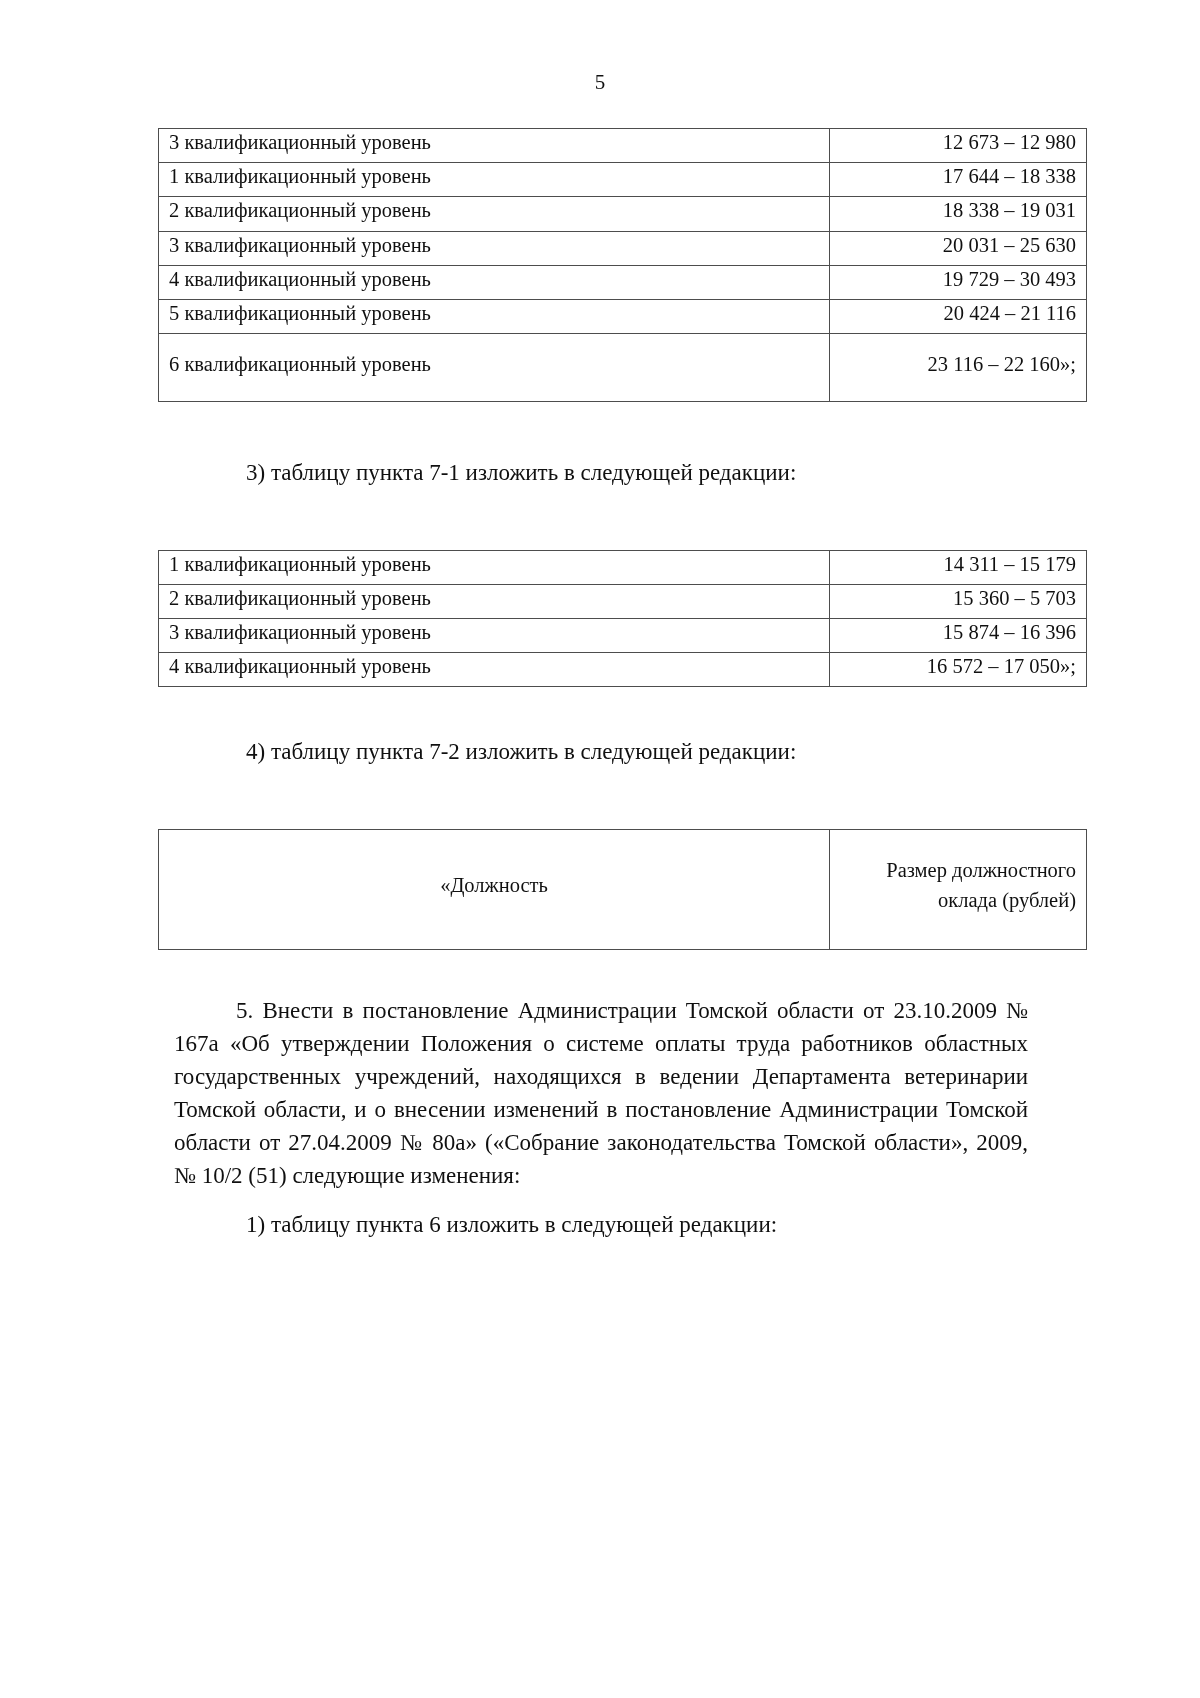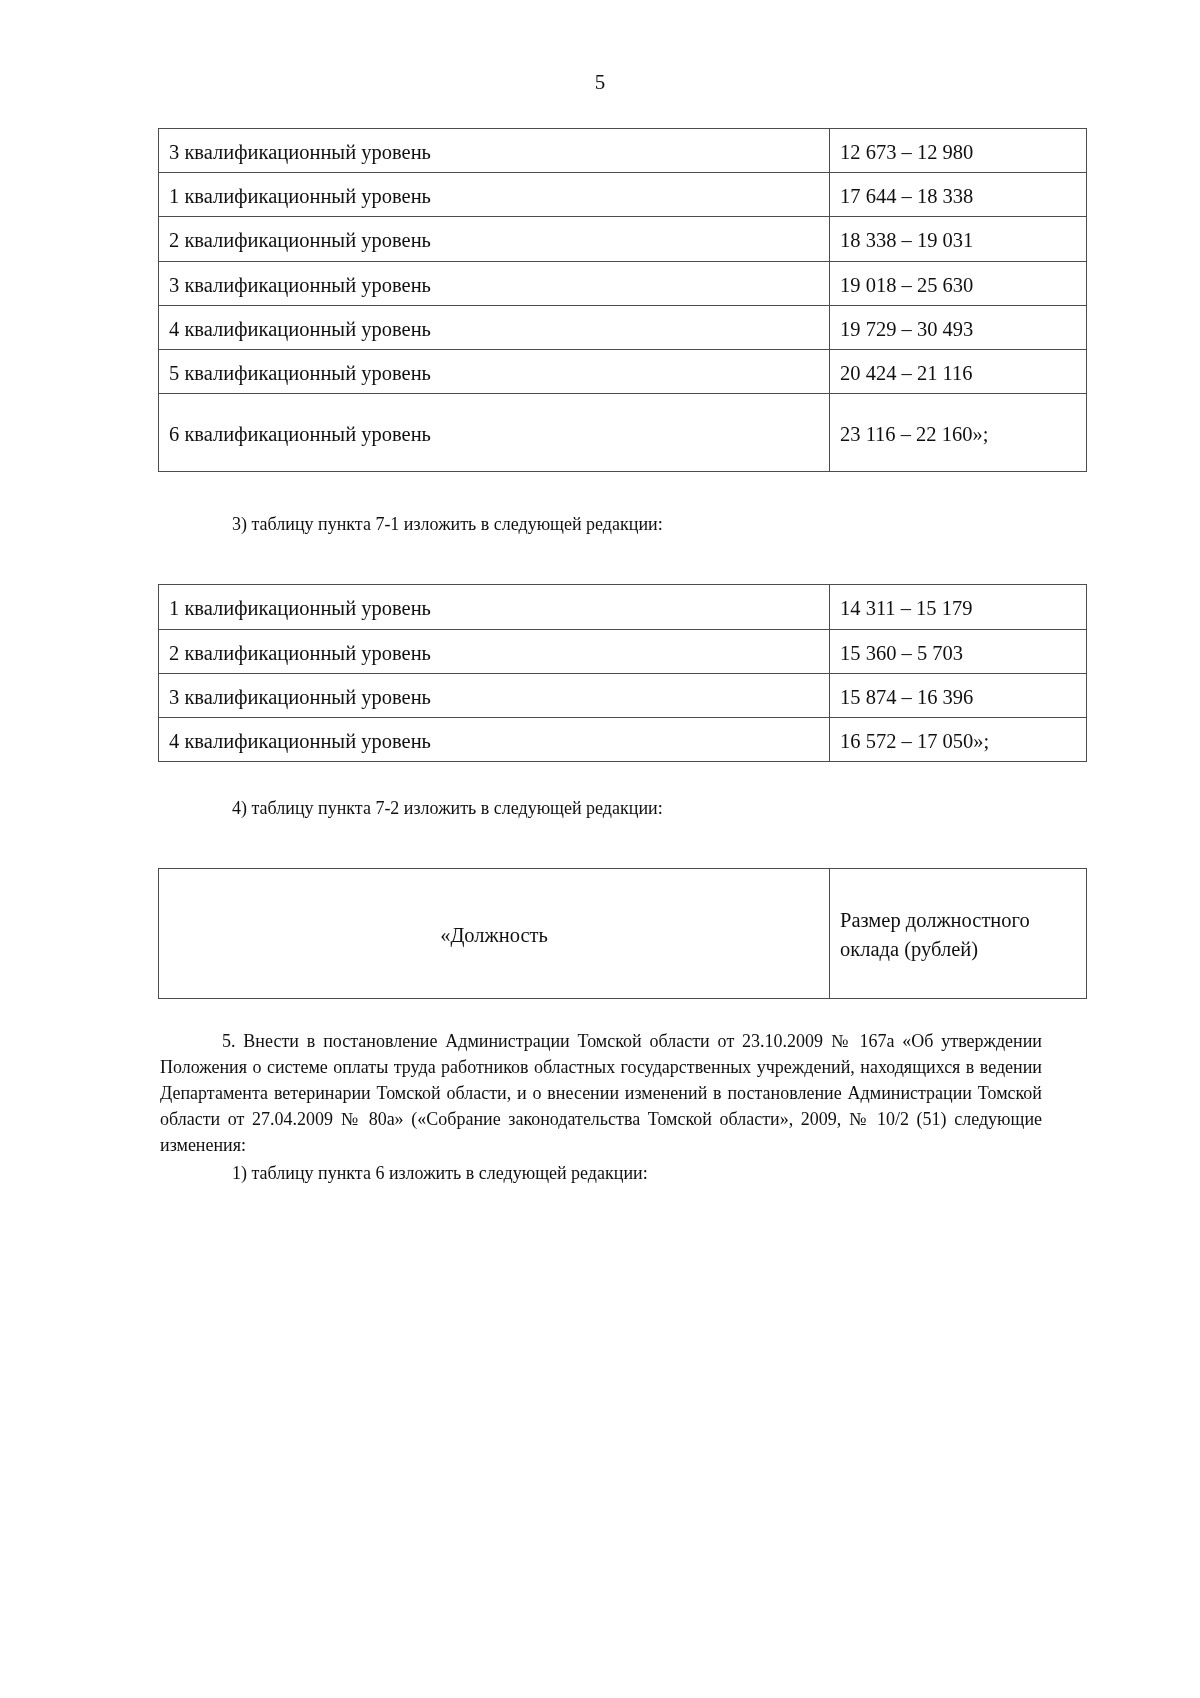--- a/index.html
+++ b/index.html
@@ -37,43 +37,43 @@
   
   table.doc-table {
     width: 886px;
     border-collapse: collapse;
     table-layout: fixed;
     font-size: 20.5px;
     line-height: 1.28;
   }
   table.doc-table td {
     border: 1.4px solid #4d4d4d;
-    padding: 10px 10px 7px 10px;
+    padding: 0 10px 7px 10px;
     vertical-align: middle;
   }
   td.col-label {
     width: 650px;
     text-align: left;
   }
   td.col-value {
     width: 236px;
-    text-align: left;
+    text-align: right;
   }
   td.center-label {
     text-align: center;
   }
   .row-tall td { height: 60px; }
   .hdr-tall td { height: 118px; }
   .hdr-tall2 td { height: 112px; }
   .two-line { line-height: 1.42; }
 
   
   p.doc-p {
-    margin: 2px;
-    font-size: 18px;
+    margin: 16px;
+    font-size: 23px;
     line-height: 1.44;
     text-align: justify;
     text-justify: inter-word;
   }
   p.indent-list {
     text-indent: 72px;
     text-align: left;
   }
   p.indent-body {
     text-indent: 62px;
@@ -101,21 +101,21 @@
         <tr>
           <td class="col-label">1 квалификационный уровень</td>
           <td class="col-value">17 644 – 18 338</td>
         </tr>
         <tr>
           <td class="col-label">2 квалификационный уровень</td>
           <td class="col-value">18 338 – 19 031</td>
         </tr>
         <tr>
           <td class="col-label">3 квалификационный уровень</td>
-          <td class="col-value">19 018 – 25 630</td>
+          <td class="col-value">20 031 – 25 630</td>
         </tr>
         <tr>
           <td class="col-label">4 квалификационный уровень</td>
           <td class="col-value">19 729 – 30 493</td>
         </tr>
         <tr>
           <td class="col-label">5 квалификационный уровень</td>
           <td class="col-value">20 424 – 21 116</td>
         </tr>
         <tr class="row-tall">

